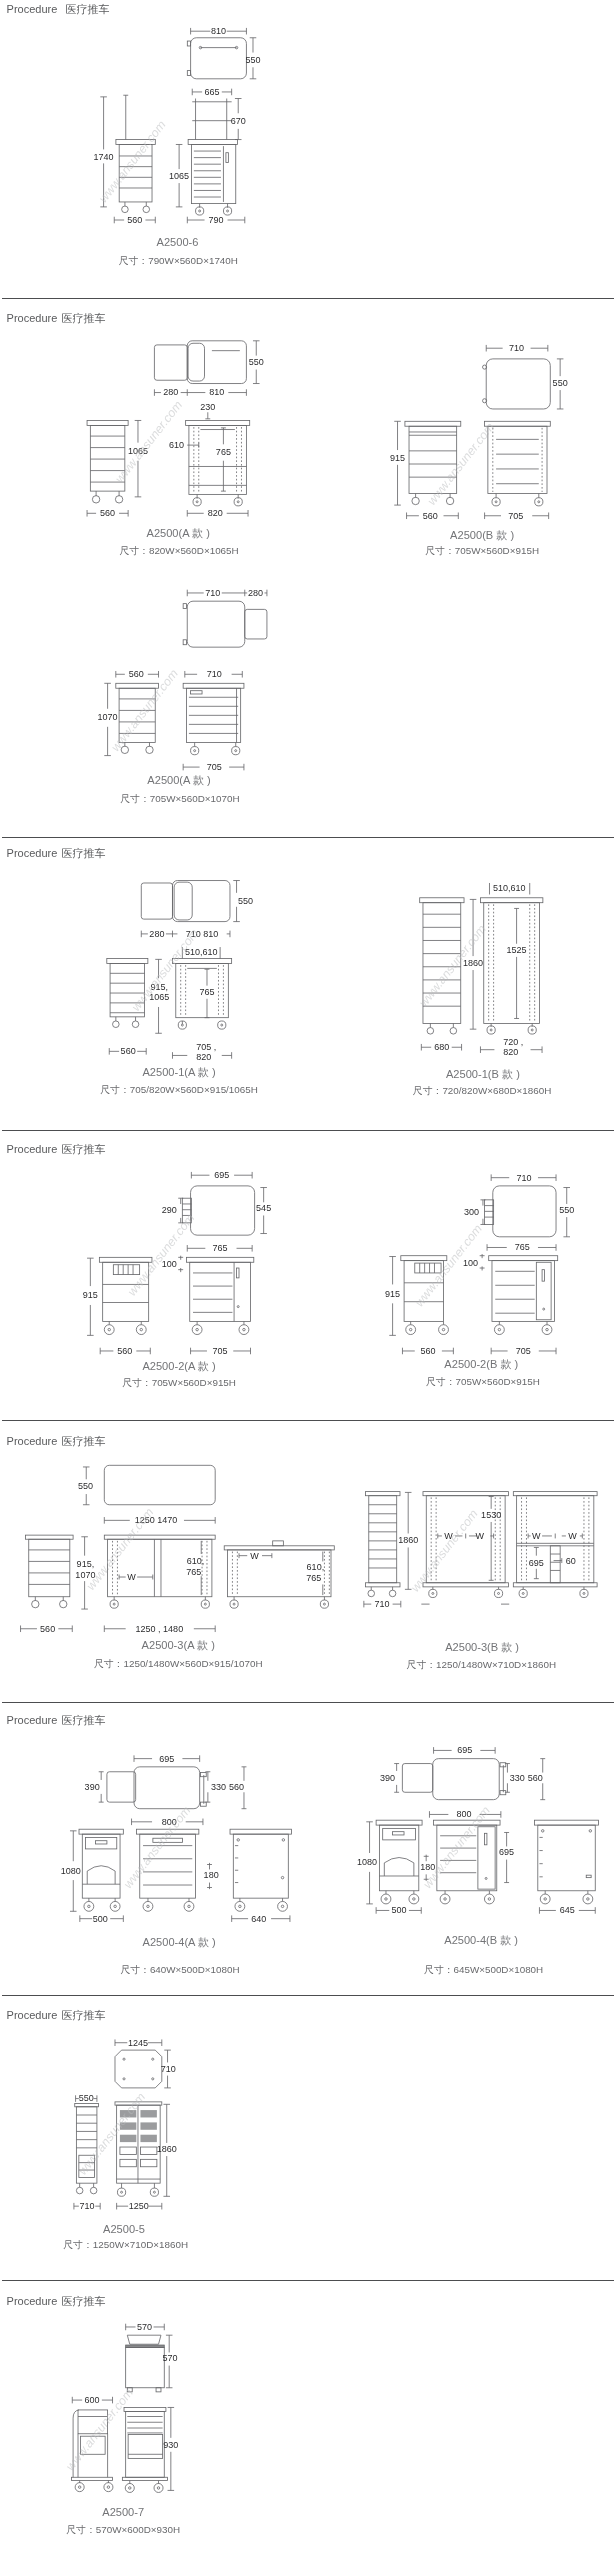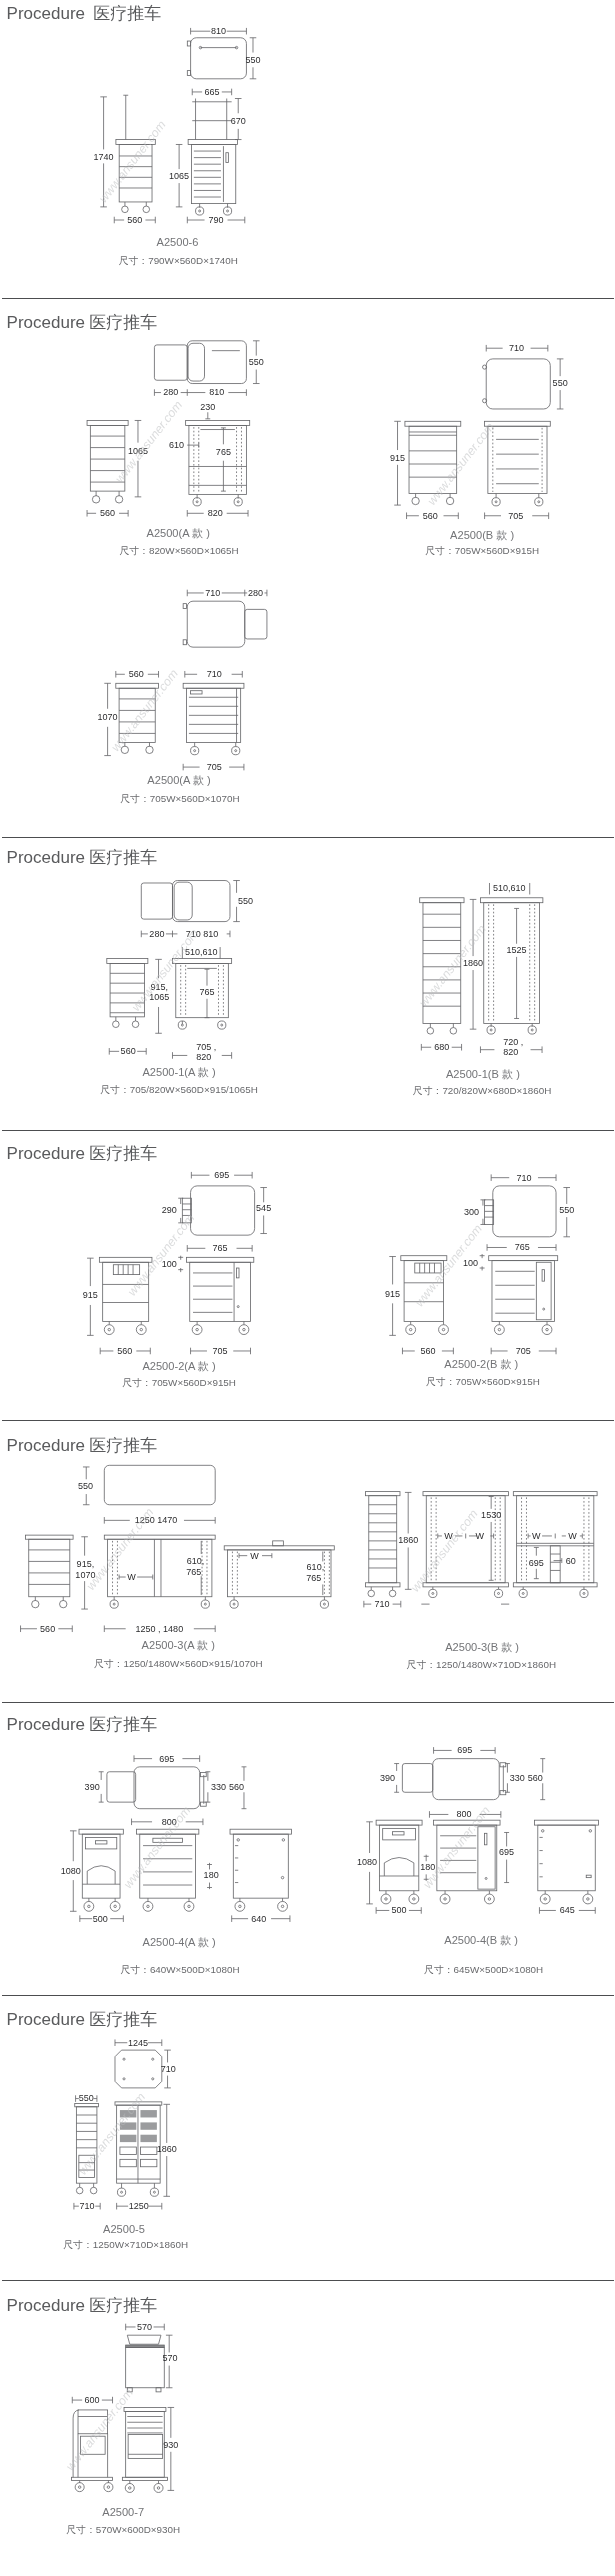--- a/index.html
+++ b/index.html
@@ -1,18 +1,18 @@
 <!DOCTYPE html>
 <html style="font-size:13px"><head>
 <meta charset="utf-8">
 <style>
   html,body{margin:0;padding:0;background:#fff;}
   .page{position:relative;width:616px;height:2576px;background:#fff;overflow:hidden;
         font-family:"Liberation Sans",sans-serif;}
-  .sec-title{position:absolute;left:6.6px;font-size:17px;color:#595a5c;white-space:nowrap;}
+  .sec-title{position:absolute;left:6.6px;font-size:11px;color:#595a5c;white-space:nowrap;}
   .sec-title .zh{margin-left:4.1px;}
   .divider{position:absolute;left:1.6px;right:1.6px;height:0.8px;background:#4c4d4f;}
   svg{position:absolute;left:0;}
   svg text{font-family:"Liberation Sans",sans-serif;}
   .ln{fill:none;stroke:#66676a;stroke-width:1;}
   .dim{font-size:11px;fill:#2c2c2e;text-anchor:middle;}
   .cap{font-size:13.5px;fill:#737477;text-anchor:middle;}
   .cap2{font-size:12px;fill:#68696c;text-anchor:middle;}
   .wm{font-size:15px;font-style:italic;fill:#b9bbbd;opacity:.5;text-anchor:middle;}
   .bin{fill:#9b9c9e;stroke:none;}

